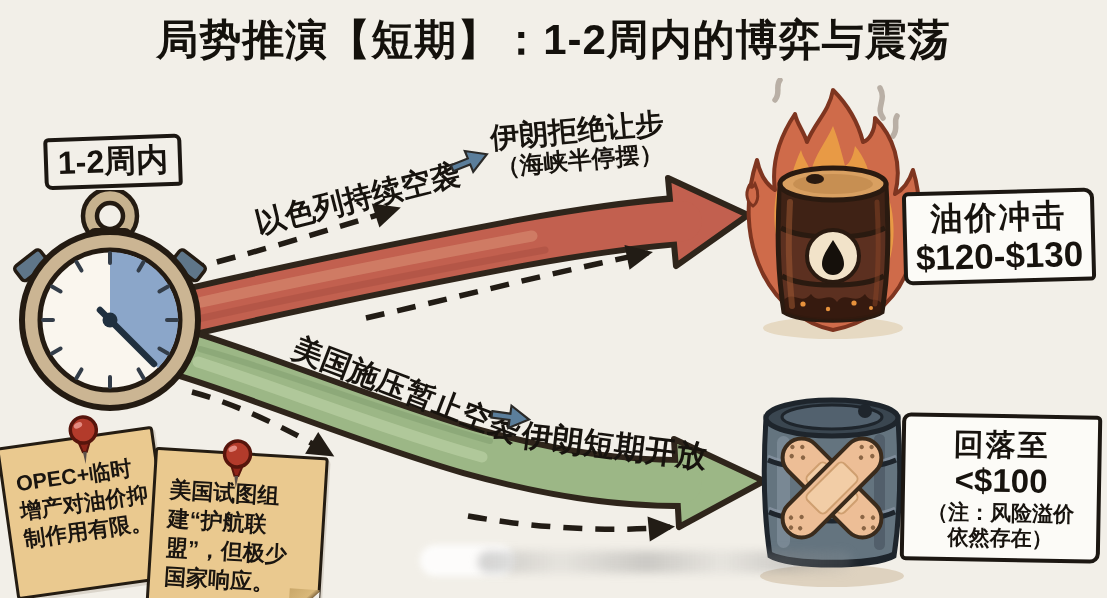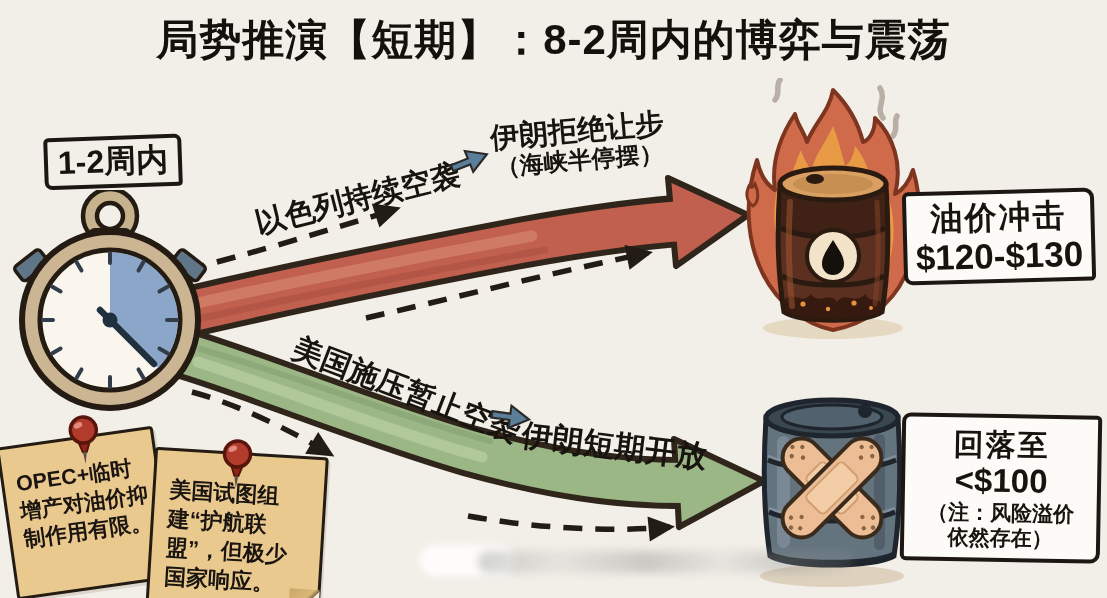--- a/index.html
+++ b/index.html
@@ -118,21 +118,21 @@
     </g>
 
     <g stroke="#221c15" stroke-width="5.5" fill="none" stroke-dasharray="19 13">
       <path d="M186,270 C250,254 330,230 396,209" marker-end="url(#arr)"></path>
       <path d="M366,318 C450,299 550,273 648,253" marker-end="url(#arr)"></path>
       <path d="M192,392 C237,404 292,431 330,454" marker-end="url(#arr)"></path>
       <path d="M468,516 C540,529 615,532 670,527" marker-end="url(#arr)"></path>
     </g>
   </svg>
 
-  <div id="title" class="abs">局势推演【短期】：8-2周内的博弈与震荡</div>
+  <div id="title" class="abs">局势推演【短期】：1-2周内的博弈与震荡</div>
 
   <div id="timeframe-badge" class="abs">1-2周内</div>
 
   <svg class="abs" style="left:5px;top:190px" width="210" height="225" viewBox="0 0 210 225">
     <circle cx="105" cy="26" r="27" fill="#c7b28e" stroke="#241b12" stroke-width="4.5"></circle>
     <circle cx="105" cy="26" r="13" fill="#f2efe8" stroke="#241b12" stroke-width="4.5"></circle>
     <rect x="85" y="40" width="40" height="26" rx="5" fill="#5f7689" stroke="#241b12" stroke-width="4"></rect>
     <g stroke="#2c3844" stroke-width="2.5">
       <line x1="92" y1="43" x2="92" y2="63"></line>
         <line x1="99" y1="43" x2="99" y2="63"></line>

